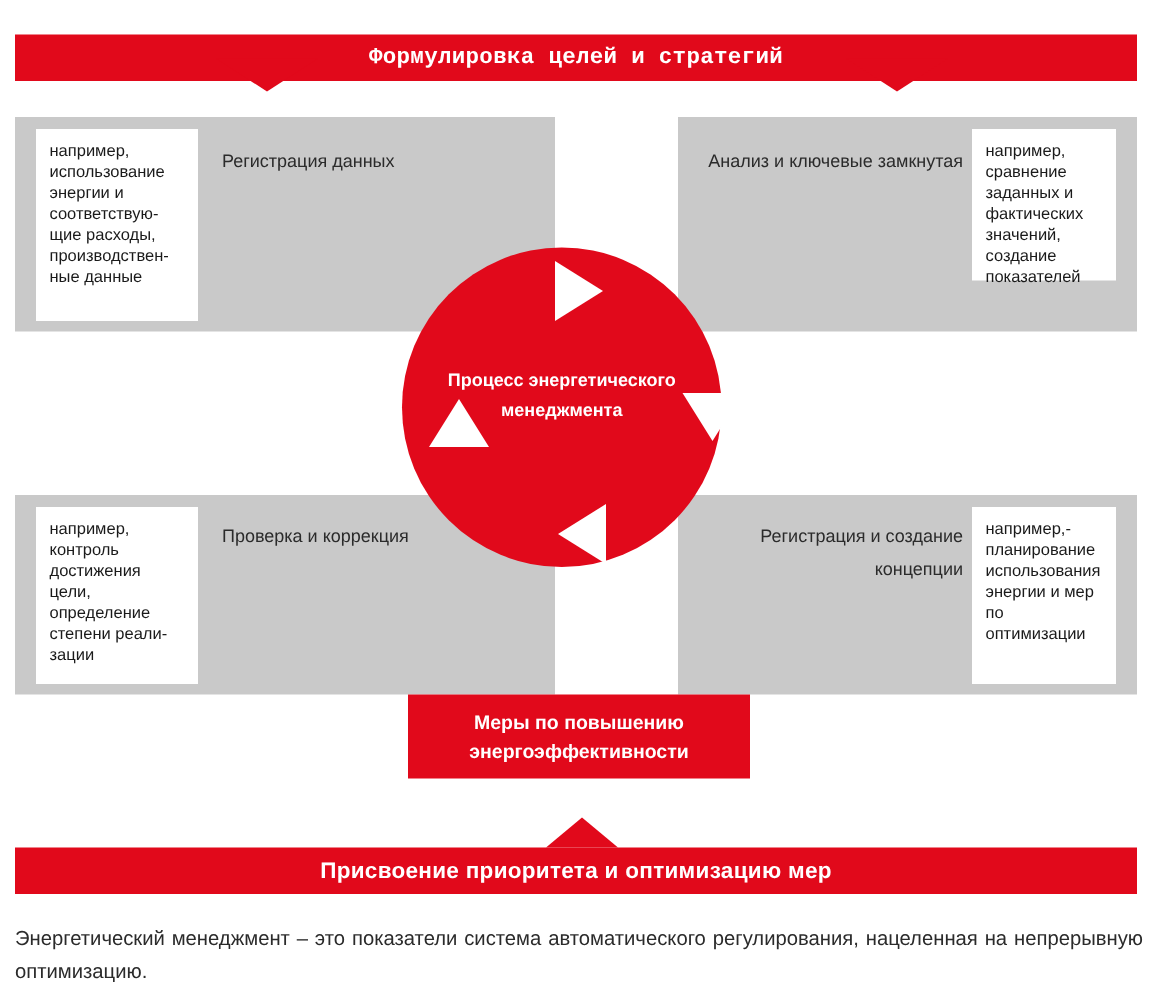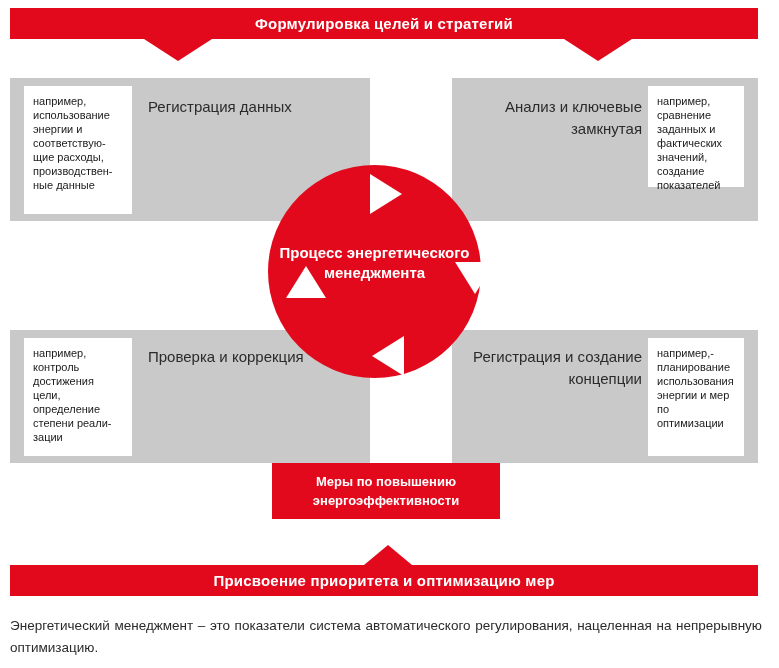--- a/index.html
+++ b/index.html
@@ -29,23 +29,24 @@
     font-weight: bold;
     font-size: 15px;
     display: flex;
     align-items: center;
     justify-content: center;
     text-align: center;
     letter-spacing: 0.2px;
   }
   #banner-top {
     left: 10px;
-    top: 8px;
+    top: 23px;
     width: 748px;
     height: 31px;
+    font-family: Liberation Mono, monospace;
   }
   #banner-bottom {
     left: 10px;
     top: 565px;
     width: 748px;
     height: 31px;
   }
 
   
   .arrow-down {
@@ -76,21 +77,21 @@
     background: #c9c9c9;
   }
   #panel-tl { left: 10px;  top: 78px;  width: 360px; height: 143px; }
   #panel-tr { left: 452px; top: 78px;  width: 306px; height: 143px; }
   #panel-bl { left: 10px;  top: 330px; width: 360px; height: 133px; }
   #panel-br { left: 452px; top: 330px; width: 306px; height: 133px; }
 
   .panel-title {
     position: absolute;
     color: #2b2b2b;
-    font-size: 15px;
+    font-size: 12px;
     line-height: 22px;
   }
   #title-tl { left: 148px; top: 96px;  width: 200px; }
   #title-tr { left: 468px; top: 96px;  width: 174px; text-align: right; }
   #title-bl { left: 148px; top: 346px; width: 200px; }
   #title-br { left: 462px; top: 346px; width: 180px; text-align: right; }
 
   
   .note {
     position: absolute;
@@ -116,21 +117,21 @@
     border-radius: 50%;
     background: #e1091b;
   }
   #circle-label {
     position: absolute;
     left: 268px;
     top: 243px;
     width: 213px;
     color: #ffffff;
     font-weight: bold;
-    font-size: 15px;
+    font-size: 12px;
     line-height: 20px;
     text-align: center;
   }
 
   
   .tri {
     position: absolute;
     width: 0;
     height: 0;
   }

